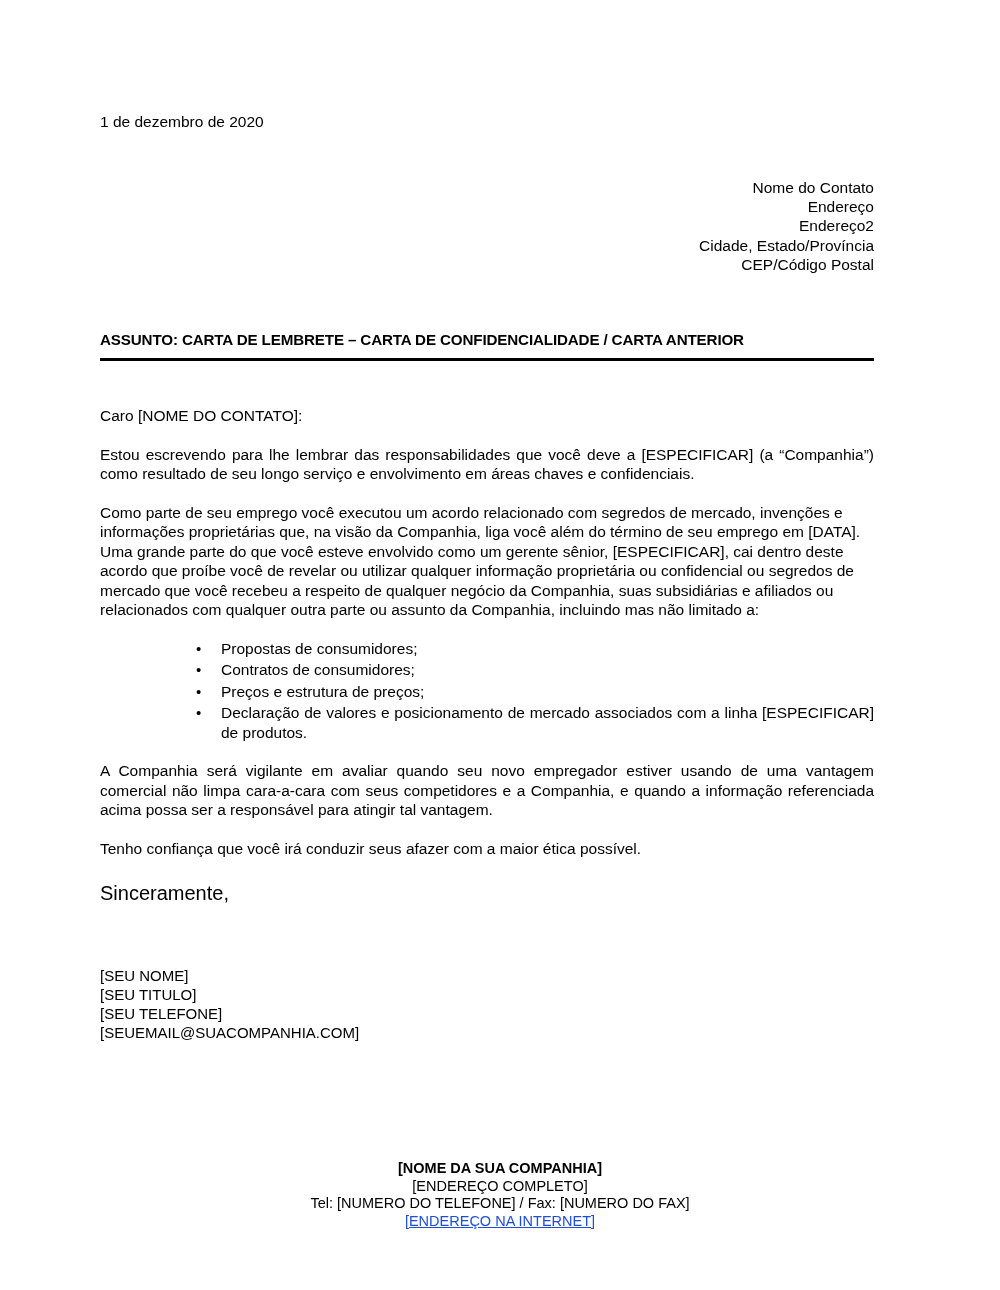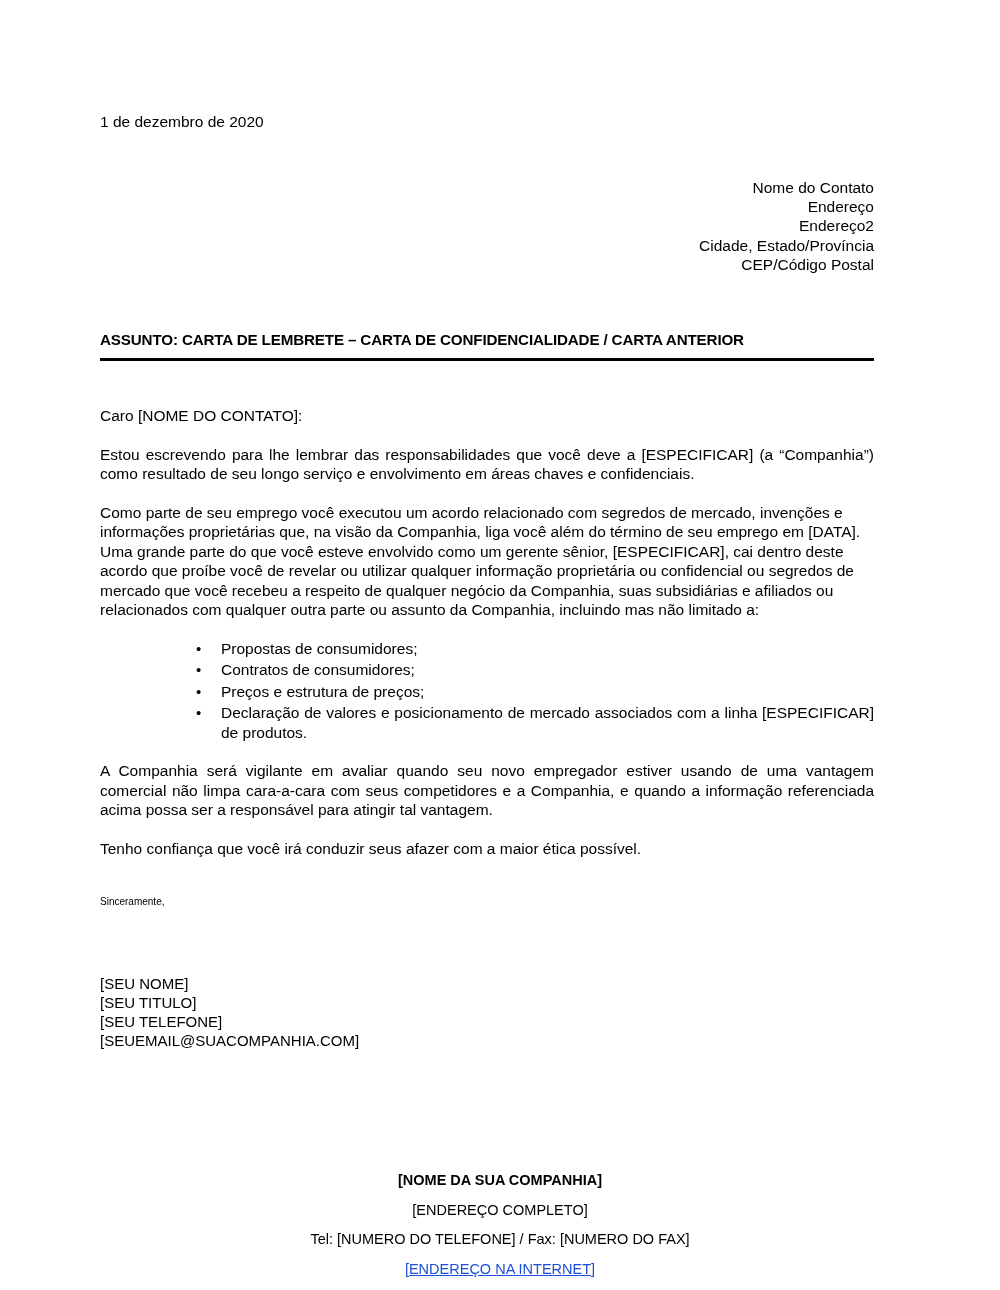--- a/index.html
+++ b/index.html
@@ -97,22 +97,22 @@
     font-size: 15px;
     line-height: 19.5px;
   }
   ul.bullets li.justify-item .item-text {
     display: block;
     text-align: justify;
     text-justify: inter-word;
   }
 
   .closing {
-    margin-top: 34px;
-    font-size: 10px;
+    margin-top: 26px;
+    font-size: 20px;
     line-height: 19.5px;
   }
   .signature-block {
     margin: 0;
     padding: 0;
     list-style: none;
     font-size: 15px;
     line-height: 19.3px;
     margin-top: 62px;
   }
@@ -120,21 +120,20 @@
   .footer {
     position: absolute;
     left: 0;
     right: 0;
     top: 1160px;
     text-align: center;
   }
   .footer div {
     font-size: 14.5px;
     line-height: 17.6px;
-    margin-top: 12px;
   }
   .footer .company {
     font-weight: bold;
   }
   .footer .weblink {
     color: #1d4ed8;
     text-decoration: underline;
   }
 </style>
 </head>

